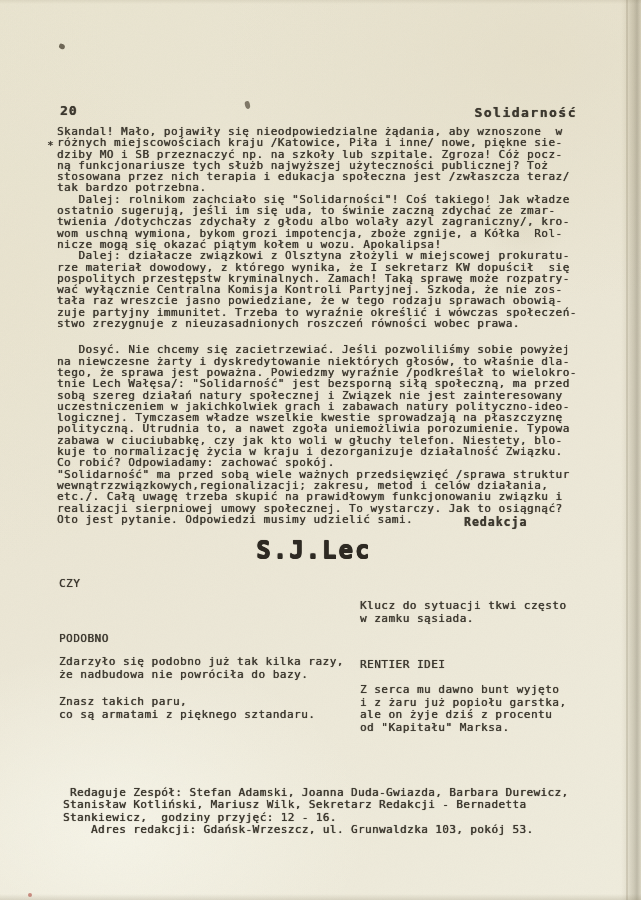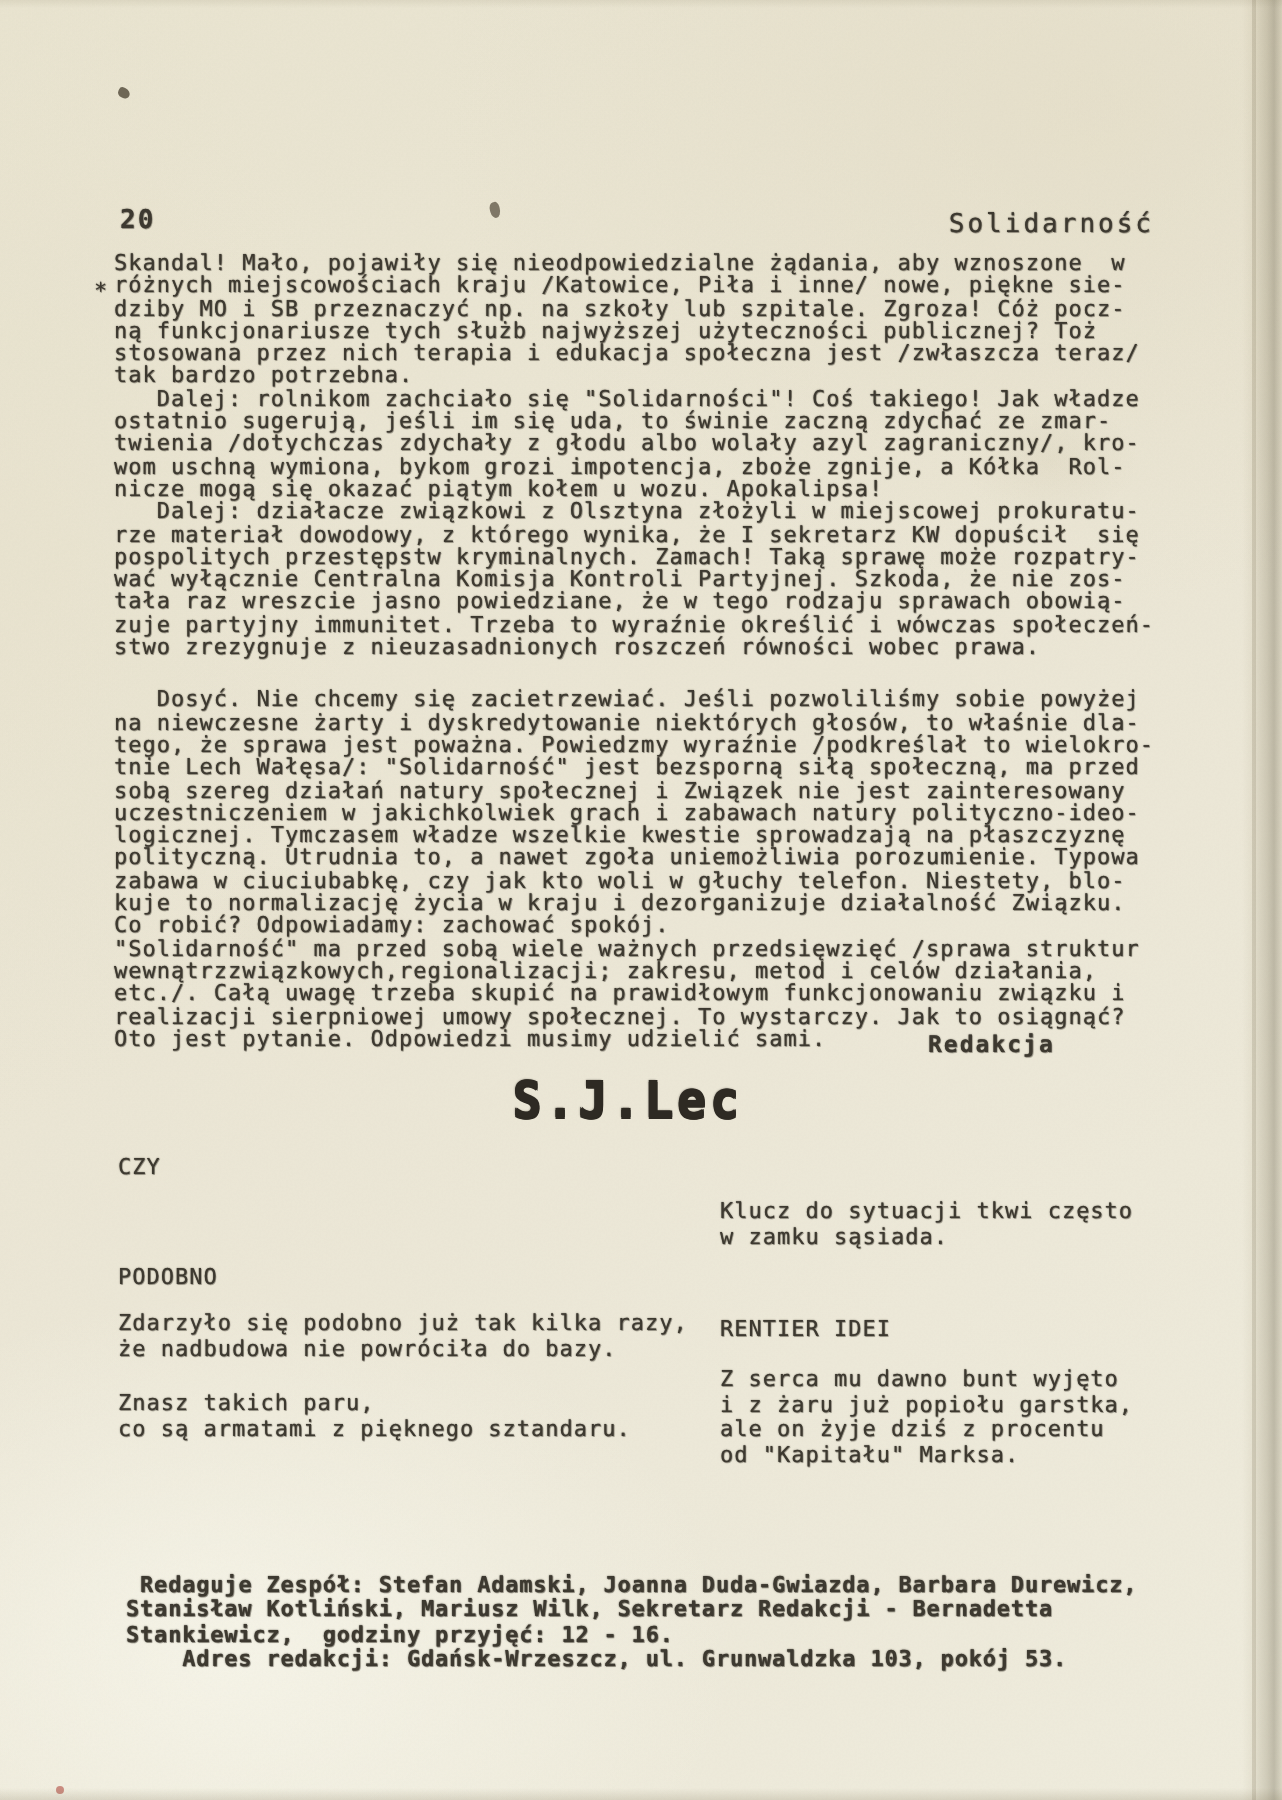--- a/index.html
+++ b/index.html
@@ -21,21 +21,21 @@
   }
   .edge-right-line { position:absolute; top:0; right:13px; width:2px; height:100%; background:rgba(104,94,66,0.18); }
   .edge-bottom { position:absolute; left:0; bottom:0; width:100%; height:6px;
     background:linear-gradient(to bottom, rgba(0,0,0,0), rgba(110,100,70,0.18)); }
   .edge-top { position:absolute; left:0; top:0; width:100%; height:4px;
     background:linear-gradient(to top, rgba(0,0,0,0), rgba(110,100,70,0.10)); }
 
   .tw { text-shadow:0 0 0.7px rgba(55,50,40,0.85), 0.4px 0.3px 0 rgba(55,50,40,0.35); }
 
   .pgnum { position:absolute; left:60px; top:103px; font-size:13px; font-weight:bold; letter-spacing:1px; }
-  .masthead { position:absolute; right:64px; top:105px; font-size:13px; font-weight:normal; letter-spacing:1.5px; }
+  .masthead { position:absolute; right:64px; top:105px; font-size:13px; font-weight:bold; letter-spacing:1.5px; }
 
   .article { position:absolute; left:57px; top:126px; width:545px;
     font-size:11px; line-height:11.3px; letter-spacing:0.5px; }
   .article p { margin:0; white-space:pre-wrap; }
   .article p.gap-before { margin-top:15px; }
 
   .margin-mark { position:absolute; left:47px; top:139px; font-size:11px; }
   .sig { position:absolute; left:464px; top:515px; font-size:11.5px; font-weight:bold; letter-spacing:1px; }
 
   .lec-heading {
@@ -45,21 +45,21 @@
     text-shadow:0.8px 0 0 #2e2a23, 0 0.8px 0 #2e2a23, 0.8px 0.8px 0 #2e2a23, 0 0 1px rgba(46,42,35,0.6);
   }
 
   .aph { position:absolute; font-size:11px; line-height:12.6px; letter-spacing:0.5px; white-space:pre-wrap; }
   .aph-label { font-weight:normal; }
   .colL { left:59px; }
   .colR { left:360px; }
 
   .footer { position:absolute; left:63px; top:787px; width:540px;
     font-size:11px; line-height:12.4px; letter-spacing:0.4px; white-space:pre-wrap;
-    text-shadow:0 0 0.8px rgba(50,45,36,0.9), 0.4px 0.3px 0 rgba(50,45,36,0.4);font-weight:bold; }
+    text-shadow:0 0 0.8px rgba(50,45,36,0.9), 0.4px 0.3px 0 rgba(50,45,36,0.4); }
 
   .stain { position:absolute; pointer-events:none; }
   .stain-a { left:59px; top:44px; width:6px; height:5px; background:rgba(70,62,46,0.75); border-radius:40% 60% 50% 50%; transform:rotate(25deg); }
   .stain-b { left:245px; top:101px; width:5px; height:8px; background:rgba(70,62,46,0.65); border-radius:50% 40% 60% 50%; transform:rotate(-15deg); }
   .stain-c { left:28px; top:893px; width:4px; height:4px; background:rgba(170,60,50,0.55); border-radius:50%; }
   .stain-d { left:480px; top:200px; width:90px; height:60px; background:radial-gradient(ellipse, rgba(150,135,95,0.07), rgba(150,135,95,0) 70%); }
   .stain-e { left:90px; top:430px; width:120px; height:80px; background:radial-gradient(ellipse, rgba(150,135,95,0.06), rgba(150,135,95,0) 70%); }
 </style>
 </head>
 <body>

